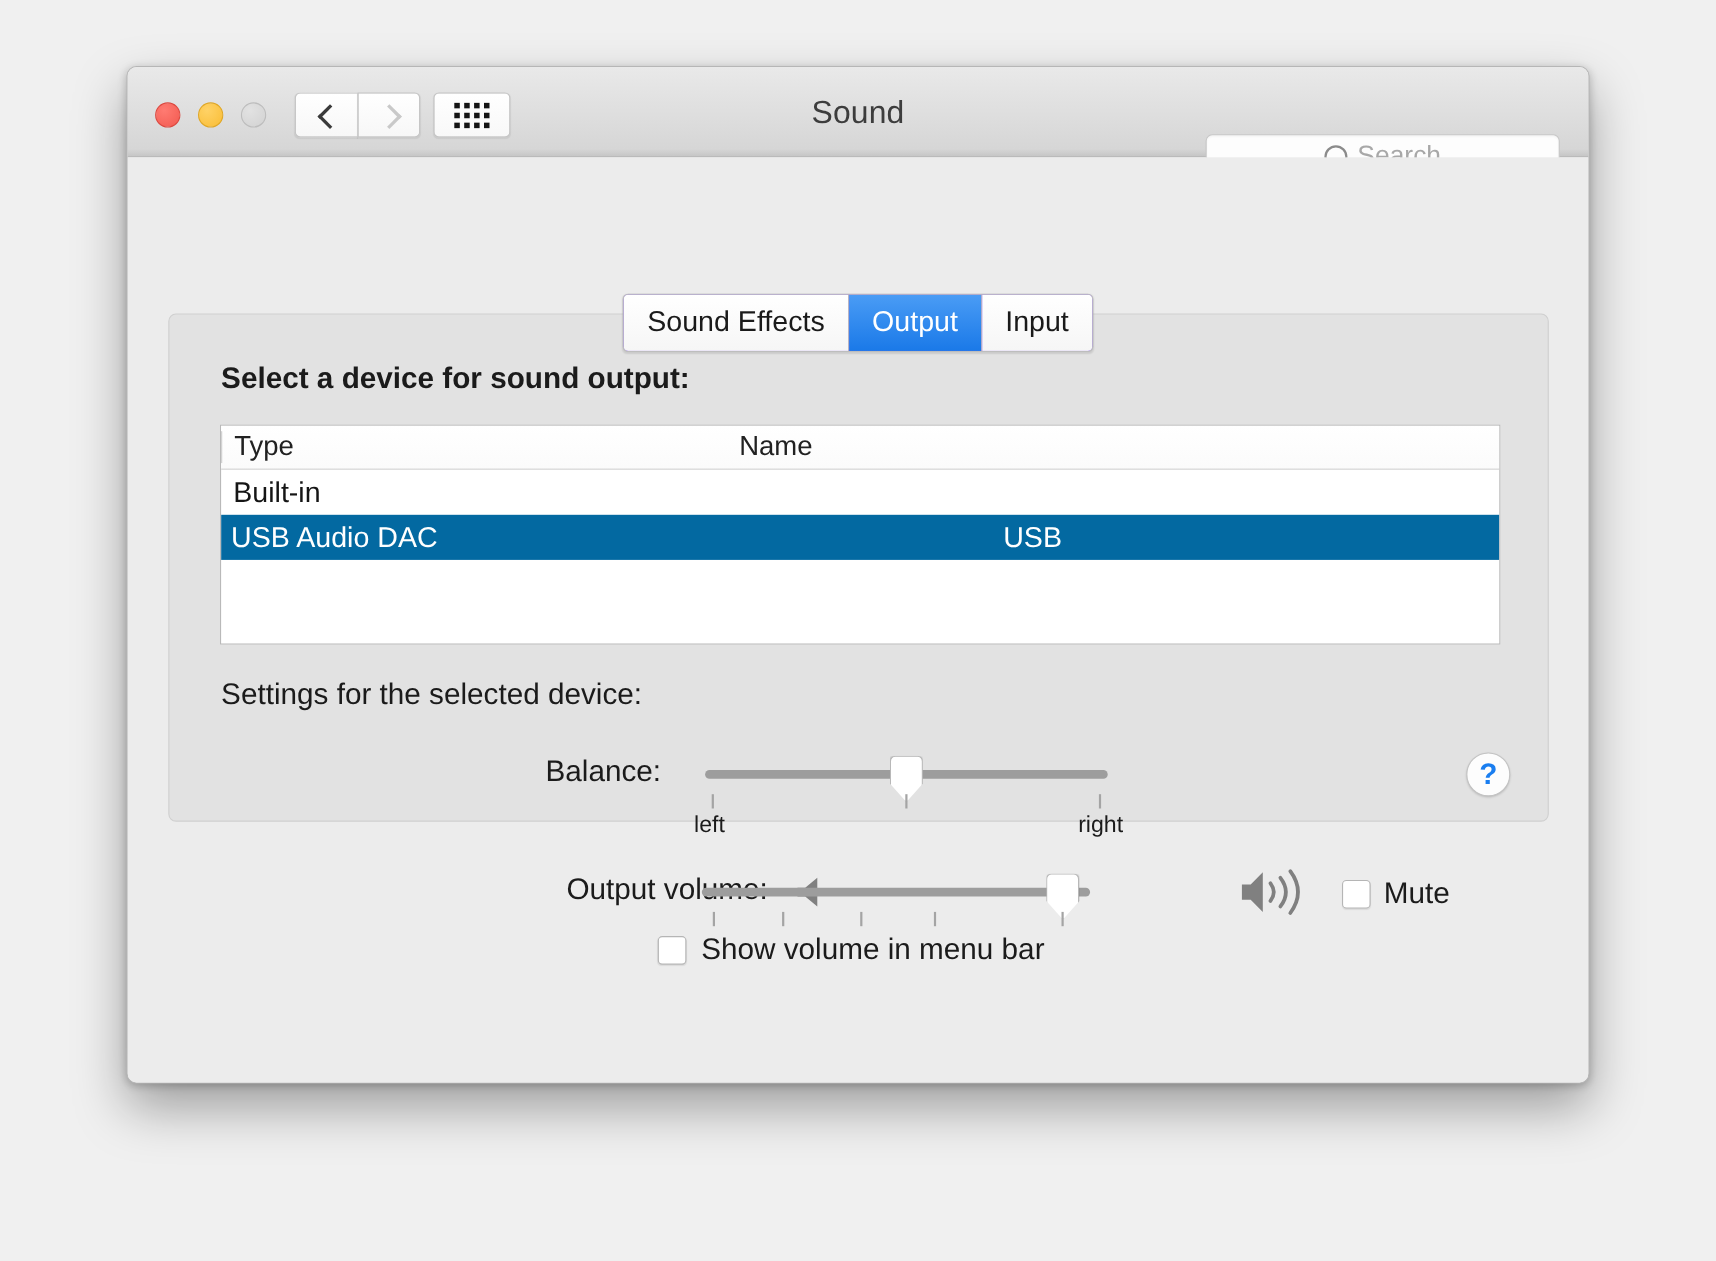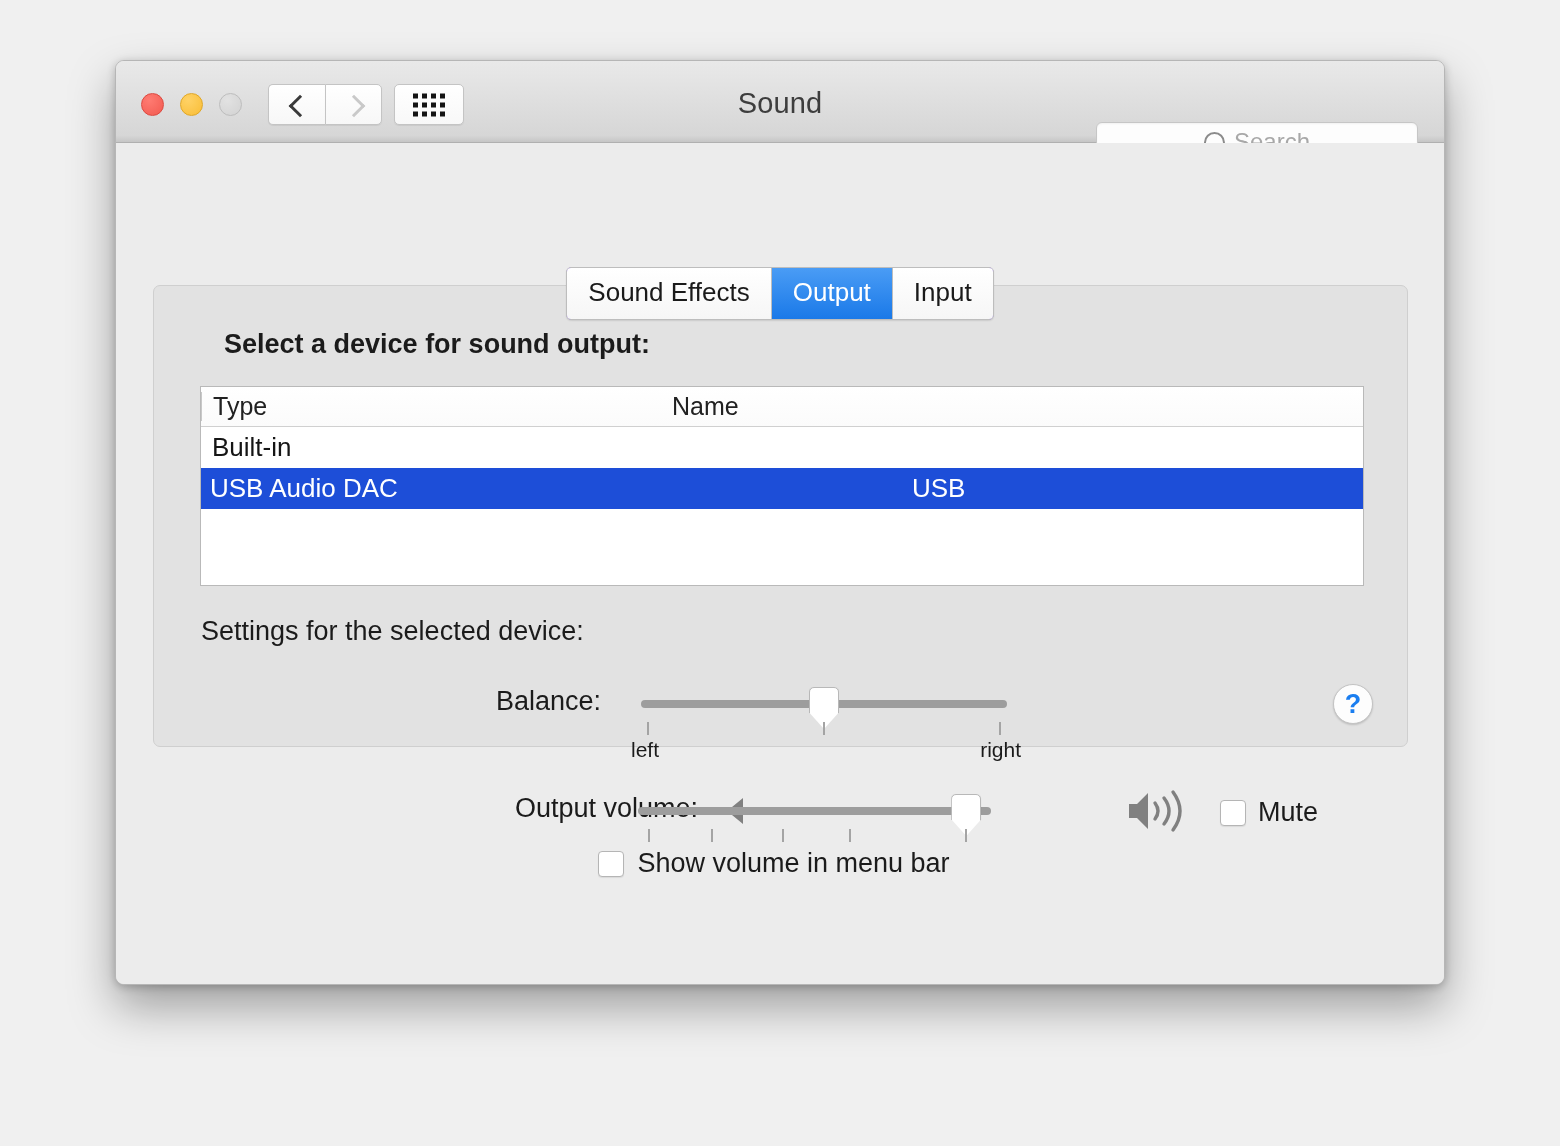--- a/index.html
+++ b/index.html
@@ -192,21 +192,20 @@
     border-radius: 7px;
     box-sizing: border-box;
   }
 
   #select-label {
     position: absolute;
     left: 47px; top: 43px;
     font-size: 27px;
     font-weight: bold;
     color: #1b1b1b;
-    margin-left: 23px;
   }
 
   
   #devtable {
     position: absolute;
     left: 46px; top: 100px;
     width: 1164px; height: 200px;
     background: #ffffff;
     border: 1px solid #b9b9b9;
     box-sizing: border-box;
@@ -234,21 +233,21 @@
     align-items: center;
   }
   .trow .cell {
     font-size: 26px;
     color: #151515;
     padding-left: 9px;
     box-sizing: border-box;
   }
   .trow .cell.name { width: 700px; }
   .trow .cell.type { flex: 1; padding-left: 11px; }
-  .trow.selected { background: #1d4ed8; }
+  .trow.selected { background: #0369a1; }
   .trow.selected .cell { color: #ffffff; }
 
   
   #settings-label {
     position: absolute;
     left: 47px; top: 330px;
     font-size: 27px;
     color: #1b1b1b;
   }
 

